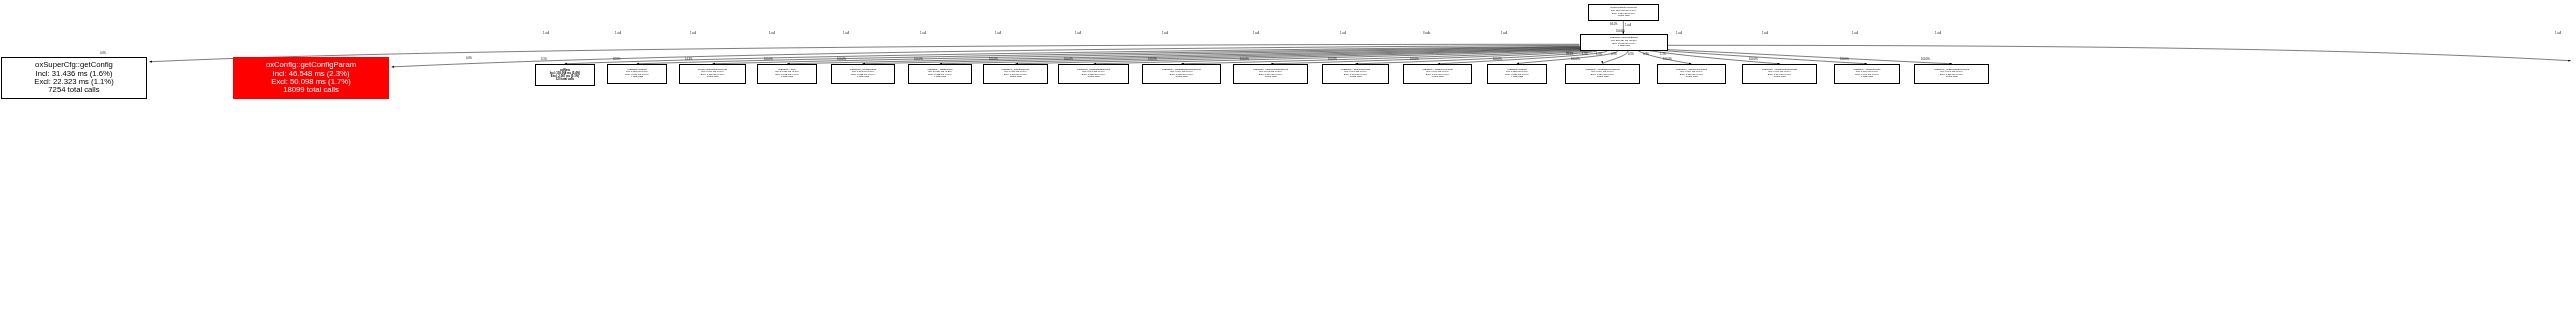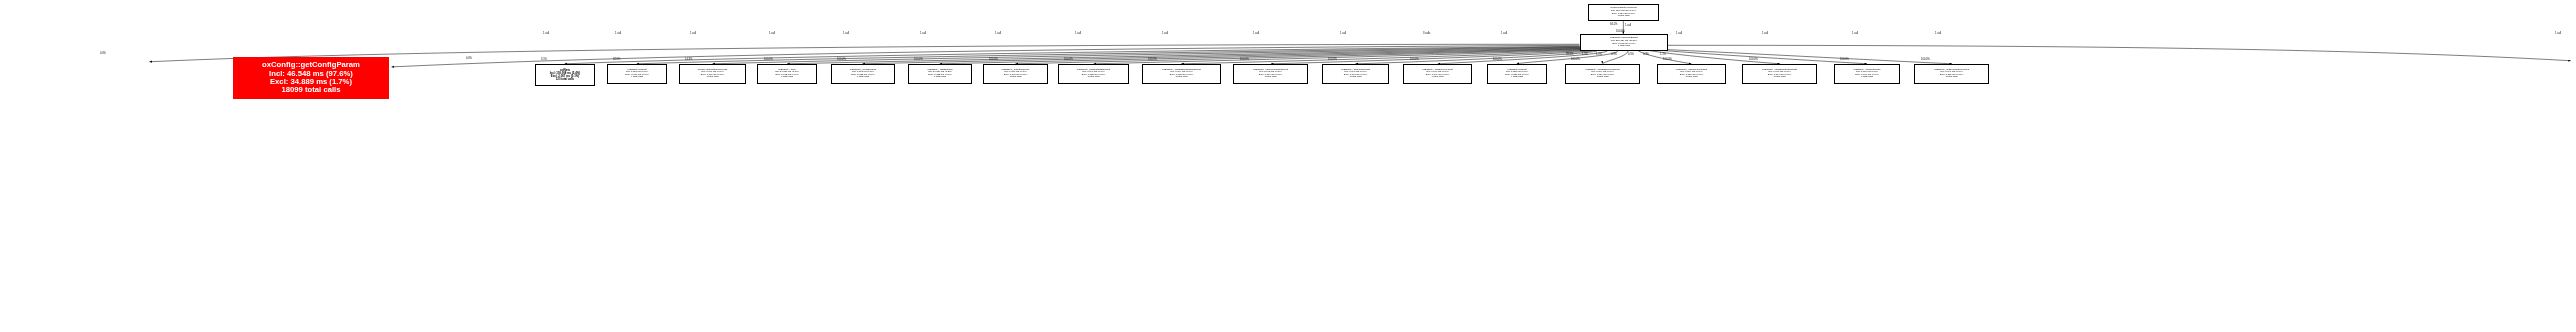--- a/index.html
+++ b/index.html
@@ -42,21 +42,21 @@
     overflow: hidden;
   }
   .node .ln { display: block; white-space: nowrap; }
   .node.tiny { font-size: 2.4px; }
   .node.huge { font-size: 7.7px; }
   .node.hot {
     background: #ff0000;
     color: #ff0000;
     border-color: #ff0000;
   }
-  .node.hot .ln { color: #ffffff; font-weight: bold; }
+  .node.hot .ln { color: #ffffff; }
   .node.hot { color: #ffffff; }
   .edge-label {
     position: absolute;
     font-size: 2.6px;
     color: #000000;
     white-space: nowrap;
   }
 </style>
 </head>
 <body>
@@ -116,26 +116,32 @@
   <div class="edge-label" style="left:1616px; top:30px;">100.0%</div>
 
   <div class="edge-label" style="left:1566px; top:53px;">99.9%</div>
   <div class="edge-label" style="left:1582px; top:53px;">1.5%</div>
   <div class="edge-label" style="left:1596px; top:53px;">1.1%</div>
   <div class="edge-label" style="left:1611px; top:53px;">0.9%</div>
   <div class="edge-label" style="left:1628px; top:53px;">0.5%</div>
   <div class="edge-label" style="left:1643px; top:53px;">0.3%</div>
   <div class="edge-label" style="left:1660px; top:53px;">1.1%</div>
 
+  <div class="node huge" style="left:1px; top:57px; width:146px; height:42px;">
+    <span class="ln">oxSuperCfg::getConfig</span>
+    <span class="ln">Incl: 31.436 ms (1.6%)</span>
+    <span class="ln">Excl: 22.323 ms (1.1%)</span>
+    <span class="ln">7254 total calls</span>
+  </div>
   <div class="edge-label" style="left:100px; top:52px;">0.0%</div>
 
   <div class="node huge hot" style="left:233px; top:57px; width:156px; height:42px;">
     <span class="ln">oxConfig::getConfigParam</span>
-    <span class="ln">Incl: 46.548 ms (97.6%)</span>
-    <span class="ln">Excl: 34.889 ms (1.7%)</span>
+    <span class="ln">Incl: 46.548 ms (2.3%)</span>
+    <span class="ln">Excl: 50.098 ms (1.7%)</span>
     <span class="ln">18099 total calls</span>
   </div>
   <div class="edge-label" style="left:466px; top:57px;">0.0%</div>
 
   <div class="node tiny" style="left:535px; top:64px; width:60px; height:21.6px;">
     <span class="ln" style="font-size:3.1px;font-weight:bold;">oxNew</span>
     <span class="ln" style="font-size:2.8px;font-weight:bold;">Incl: 118.008 ms (5.4%)</span>
     <span class="ln" style="font-size:2.8px;font-weight:bold;">Excl: 2.067 ms (0.1%)</span>
     <span class="ln" style="font-size:2.8px;font-weight:bold;">120 total calls</span>
   </div>

